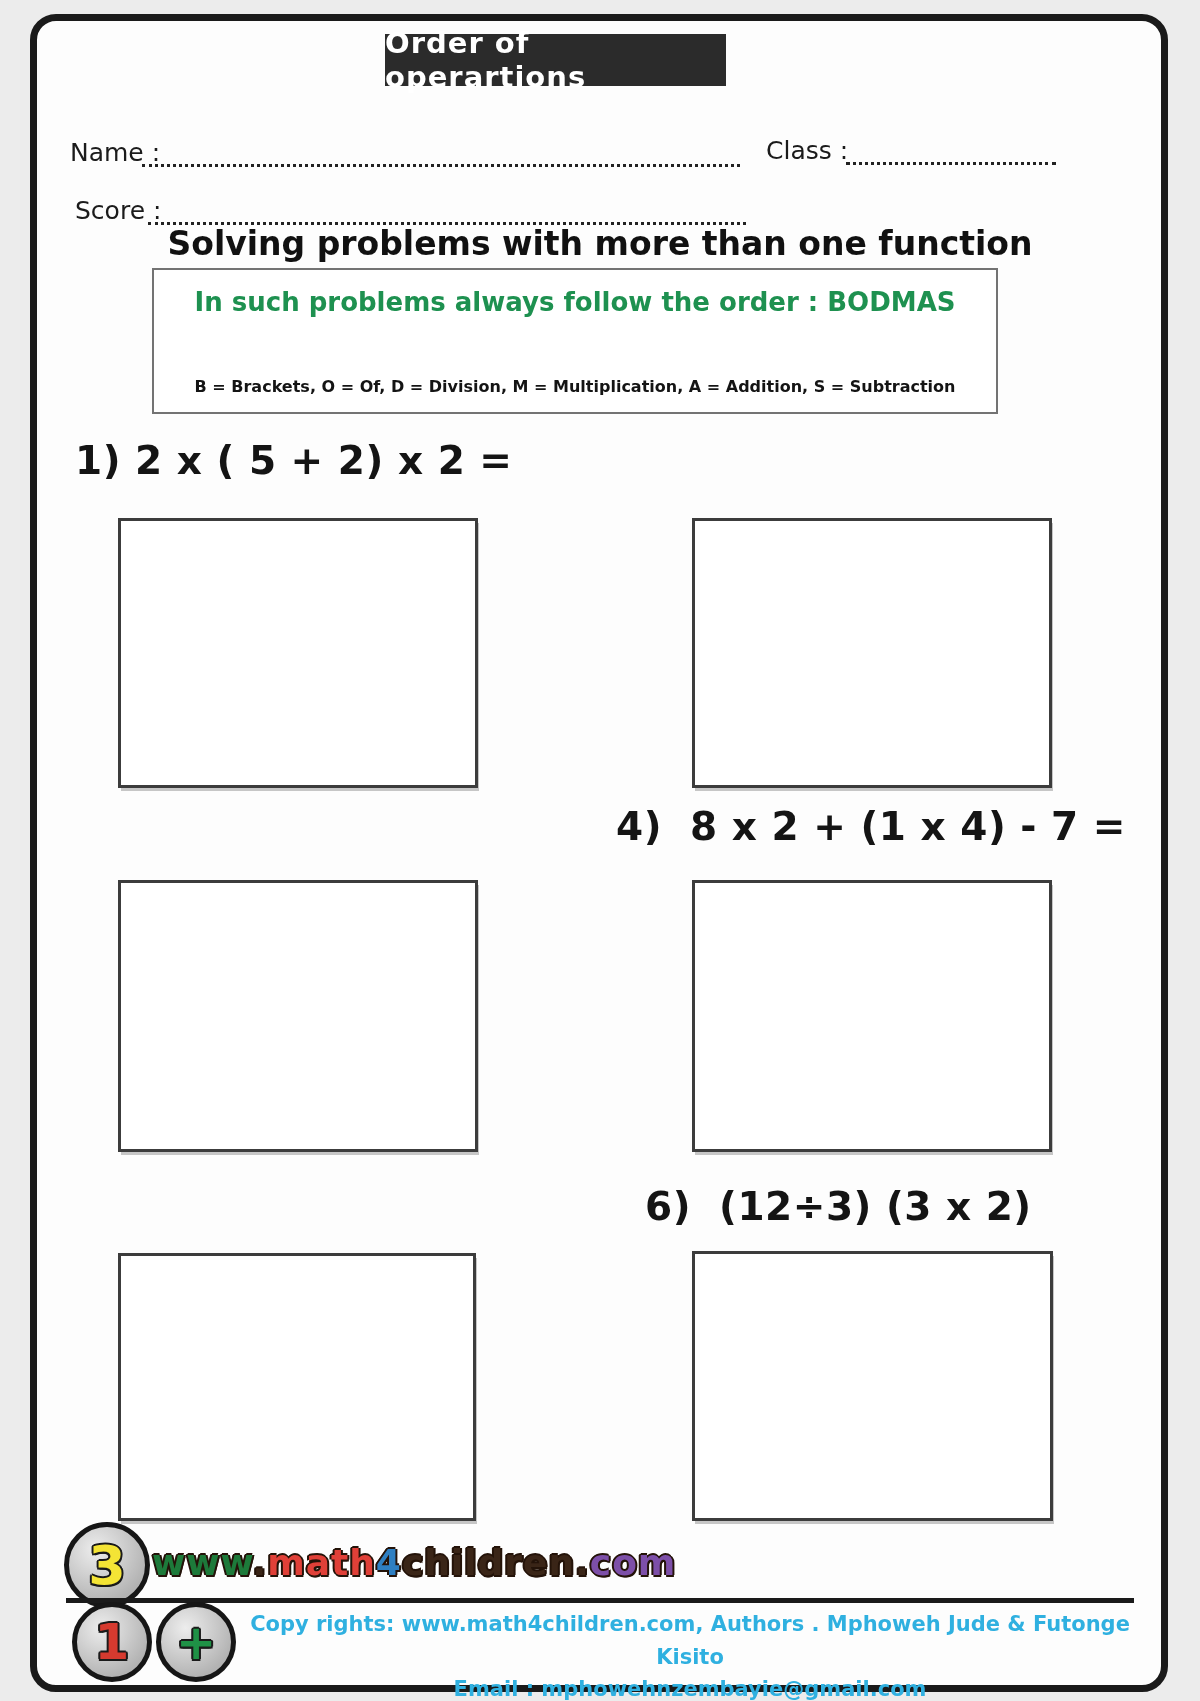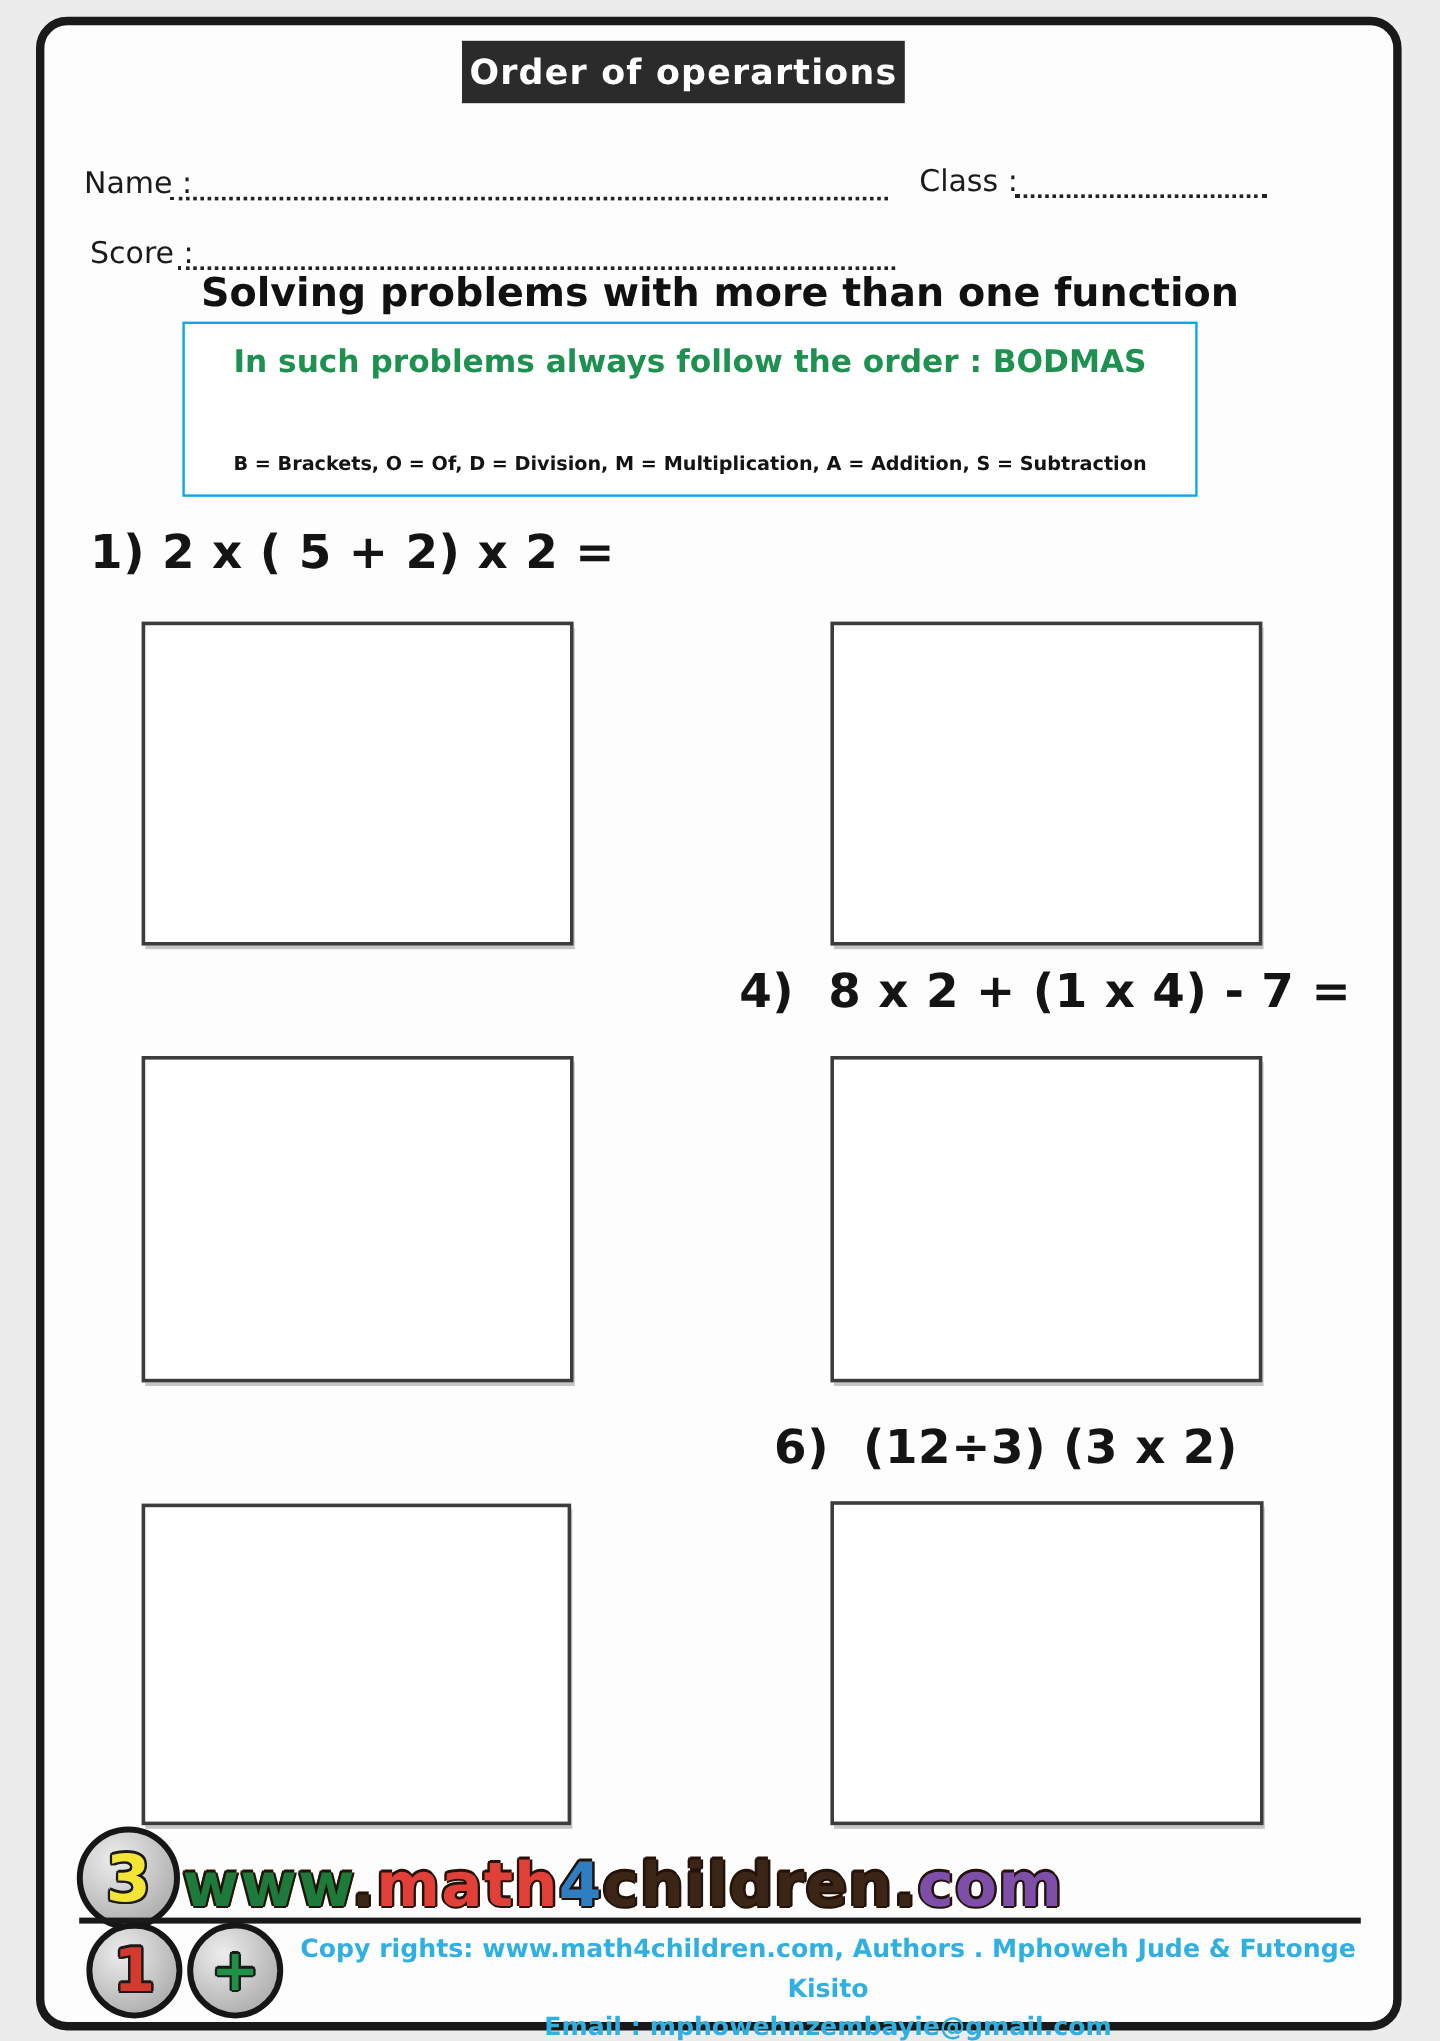--- a/index.html
+++ b/index.html
@@ -18,21 +18,21 @@
     position:absolute;
     left:30px;top:14px;
     width:1124px;height:1664px;
     background:#fdfdfd;
     border:7px solid #1a1a1a;
     border-radius:26px;
   }
   .titlebar{
     position:absolute;
     left:385px;top:34px;
-    width:369px;height:52px;
+    width:341px;height:52px;
     background:#2b2b2b;
     color:#ffffff;
     display:flex;align-items:center;justify-content:center;
     font-size:29px;font-weight:bold;letter-spacing:1px;
   }
   .field-label{
     position:absolute;
     font-size:25px;font-weight:normal;color:#1b1b1b;
   }
   .dotline{
@@ -41,21 +41,21 @@
   }
   .heading{
     position:absolute;
     left:150px;top:224px;width:900px;
     text-align:center;
     font-size:33px;font-weight:bold;color:#111;
   }
   .bodmas-box{
     position:absolute;
     left:152px;top:268px;width:846px;height:146px;
-    border:2px solid #0ea5e9;
+    border:2px solid #737373;
     background:#fff;
     box-sizing:border-box;
     display:flex;flex-direction:column;align-items:center;justify-content:center;gap:44px;
   }
   .bodmas-line1{
     font-size:26px;font-weight:bold;margin-bottom:16px;
   }
   .bodmas-line2{
     font-size:16px;font-weight:bold;color:#141414;
   }
@@ -101,21 +101,21 @@
   .badge-plus span{font-size:48px;}
 
   .footer-line{
     position:absolute;
     left:66px;top:1598px;width:1068px;height:5px;
     background:#1a1a1a;
   }
   .site-logo{
     position:absolute;
     left:152px;top:1542px;
-    font-size:51px;font-weight:bold;
+    font-size:36px;font-weight:bold;
     white-space:pre;letter-spacing:1px;
   }
   .site-logo span{
     text-shadow:2px 0 0 #241309,-2px 0 0 #241309,0 2px 0 #241309,0 -2px 0 #241309,
                 1.5px 1.5px 0 #241309,-1.5px -1.5px 0 #241309;
   }
   .copyright{
     position:absolute;
     left:250px;top:1608px;width:880px;
     text-align:center;

